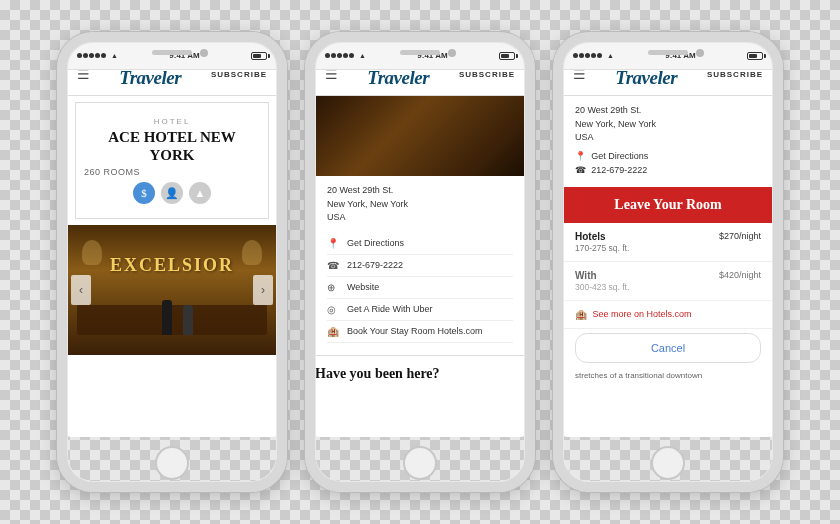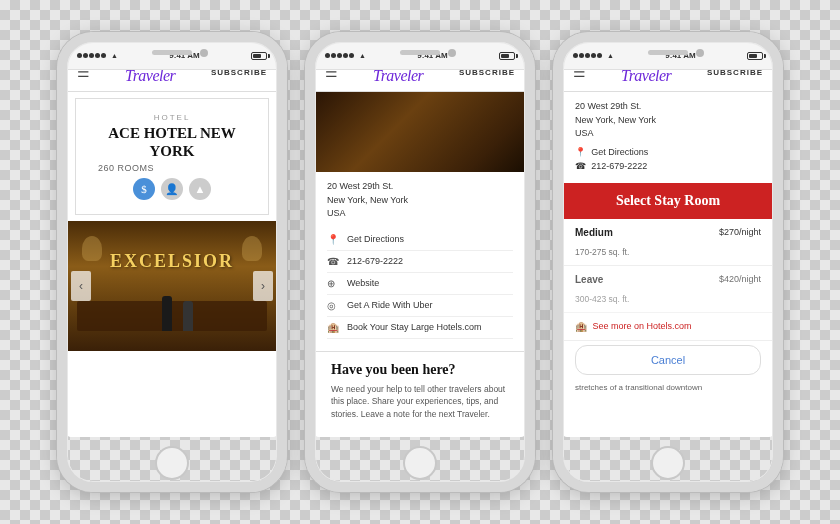--- a/index.html
+++ b/index.html
@@ -82,21 +82,21 @@
     
     .nav-bar {
       display: flex;
       align-items: center;
       justify-content: space-between;
       padding: 6px 10px;
       border-bottom: 1px solid #ddd;
       background: white;
     }
     .hamburger-icon { font-size: 14px; color: #444; cursor: pointer; }
-    .nav-logo { font-size: 16px; font-family: Georgia, serif; font-weight: normal; color: #6d28d9; letter-spacing: -0.5px; }
+    .nav-logo { font-size: 19px; font-family: Georgia, serif; font-weight: bold; color: #0c4a6e; letter-spacing: -0.5px; }
     .subscribe-btn { font-size: 8px; font-family: Liberation Sans, sans-serif; font-weight: bold; letter-spacing: 1px; color: #333; }
 
     
     .hotel-label { text-align: center; font-size: 8px; letter-spacing: 2px; font-family: Arial, sans-serif; color: #999; margin: 8px 0 2px; }
     .hotel-name { text-align: center; font-size: 15px; font-weight: bold; font-family: Georgia, serif; color: #111; line-height: 1.2; margin: 0 8px; }
     .hotel-rooms { text-align: left; font-size: 9px; color: #666; font-family: Arial, sans-serif; margin: 3px 0; letter-spacing: 0.5px; }
     .hotel-icons { display: flex; align-items: center; justify-content: center; gap: 6px; margin: 5px 0 8px; }
     .icon-circle {
       width: 22px; height: 22px; border-radius: 50%;
       display: flex; align-items: center; justify-content: center;
@@ -167,21 +167,21 @@
     .info-link {
       display: flex; align-items: center; gap: 6px;
       padding: 5px 0;
       border-bottom: 1px solid #eee;
       font-size: 9px; font-family: Arial, sans-serif; color: #333;
     }
     .info-link-icon { font-size: 10px; color: #555; min-width: 14px; }
     .hotels-icon { color: #cc0000; }
 
     .have-you-been {
-      padding: 10px 16px;
+      padding: 10px 0;
       border-top: 1px solid #ddd;
       margin-top: 4px;
     }
     .have-you-title { font-size: 14px; font-family: Georgia, serif; color: #111; font-weight: bold; margin-bottom: 5px; }
     .have-you-text { font-size: 8.5px; font-family: Arial, sans-serif; color: #555; line-height: 1.5; }
 
     
     .address-section { padding: 8px 12px; }
     .address-text { font-size: 9px; font-family: Arial, sans-serif; color: #333; line-height: 1.5; margin-bottom: 6px; }
 
@@ -205,21 +205,21 @@
 
     .room-list { padding: 0; }
     .room-item {
       display: flex;
       justify-content: space-between;
       align-items: flex-start;
       padding: 8px 12px;
       border-bottom: 1px solid #eee;
     }
     .room-name { font-size: 10px; font-family: Arial, sans-serif; font-weight: bold; color: #222; }
-    .room-size { font-size: 8.5px; font-family: Arial, sans-serif; color: #777; margin-top: 9px; }
+    .room-size { font-size: 8.5px; font-family: Arial, sans-serif; color: #777; margin-top: 1px; }
     .room-price { font-size: 9px; font-family: Arial, sans-serif; color: #333; white-space: nowrap; }
 
     .see-more-btn {
       display: flex; align-items: center; gap: 5px;
       padding: 8px 12px;
       font-size: 9px; font-family: Arial, sans-serif; color: #cc2222;
       border-bottom: 1px solid #eee;
       cursor: pointer;
     }
     .hotels-red-icon { color: #cc2222; font-size: 10px; }
@@ -347,21 +347,21 @@
 
     <div class="nav-bar">
       <span class="hamburger-icon">☰</span>
       <div style="text-align:center;">
         <span style="font-size:7px;letter-spacing:2px;font-family:Arial,sans-serif;color:#999;display:block;">CONDÉ NAST</span>
         <span class="nav-logo" style="font-style:italic;">Traveler</span>
       </div>
       <span class="subscribe-btn">SUBSCRIBE</span>
     </div>
 
-    <div style="border:1px solid #ddd;margin:6px 8px;padding:6px 22px;">
+    <div style="border:1px solid #ddd;margin:6px 8px;padding:6px 8px;">
       <div class="hotel-label">HOTEL</div>
       <div class="hotel-name">ACE HOTEL NEW YORK</div>
       <div class="hotel-rooms">260 ROOMS</div>
       <div class="hotel-icons">
         <div class="icon-circle blue">$</div>
         <div class="icon-circle gray">👤</div>
         <div class="icon-circle gray">▲</div>
       </div>
     </div>
 
@@ -445,27 +445,26 @@
       <div class="info-link">
         <span class="info-link-icon">⊕</span>
         <span>Website</span>
       </div>
       <div class="info-link">
         <span class="info-link-icon">◎</span>
         <span>Get A Ride With Uber</span>
       </div>
       <div class="info-link">
         <span class="info-link-icon hotels-icon">🏨</span>
-        <span>Book Your Stay Large Hotels.com</span>
+        <span>Book Your Stay Room Hotels.com</span>
       </div>
     </div>
 
     <div class="have-you-been">
       <div class="have-you-title">Have you been here?</div>
-      <div class="have-you-text">We need your help to tell other travelers about this place. Share your experiences, tips, and stories. Leave a note for the next Traveler.</div>
     </div>
   </div>
 </div>
 
 <div class="phone-outer">
   <div class="top-speaker"></div>
   <div class="front-camera"></div>
   <div class="phone-bottom-home"></div>
   <div class="phone-frame"></div>
   <div class="phone-inner-screen">
@@ -510,33 +509,33 @@
       <div class="get-directions">
         <span style="font-size:9px;">📍</span>
         <span>Get Directions</span>
       </div>
       <div style="font-size:9px;font-family:Arial,sans-serif;color:#333;margin-bottom:4px;display:flex;align-items:center;gap:5px;">
         <span>☎</span>
         <span>212-679-2222</span>
       </div>
     </div>
 
-    <div class="select-room-btn">Select Stay Room</div>
+    <div class="select-room-btn">Leave Your Room</div>
 
     <div class="room-list">
       <div class="room-item">
         <div>
-          <div class="room-name">Medium</div>
+          <div class="room-name">Hotels</div>
           <div class="room-size">170-275 sq. ft.</div>
         </div>
         <div class="room-price">$270/night</div>
       </div>
       <div class="room-item" style="opacity:0.7;">
         <div>
-          <div class="room-name">Leave</div>
+          <div class="room-name">With</div>
           <div class="room-size">300-423 sq. ft.</div>
         </div>
         <div class="room-price">$420/night</div>
       </div>
     </div>
 
     <div class="see-more-btn">
       <span class="hotels-red-icon">🏨</span>
       <span>See more on Hotels.com</span>
     </div>

